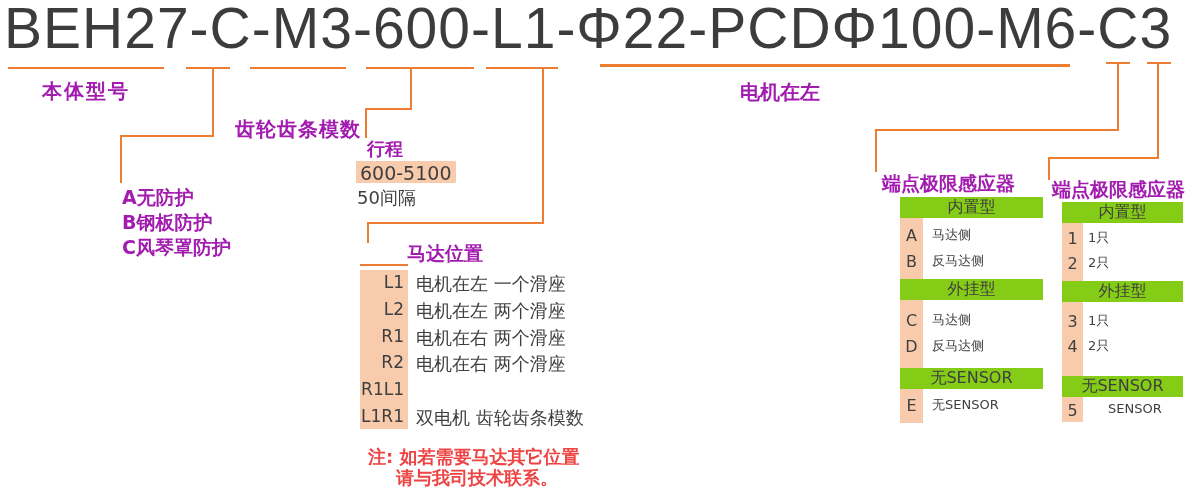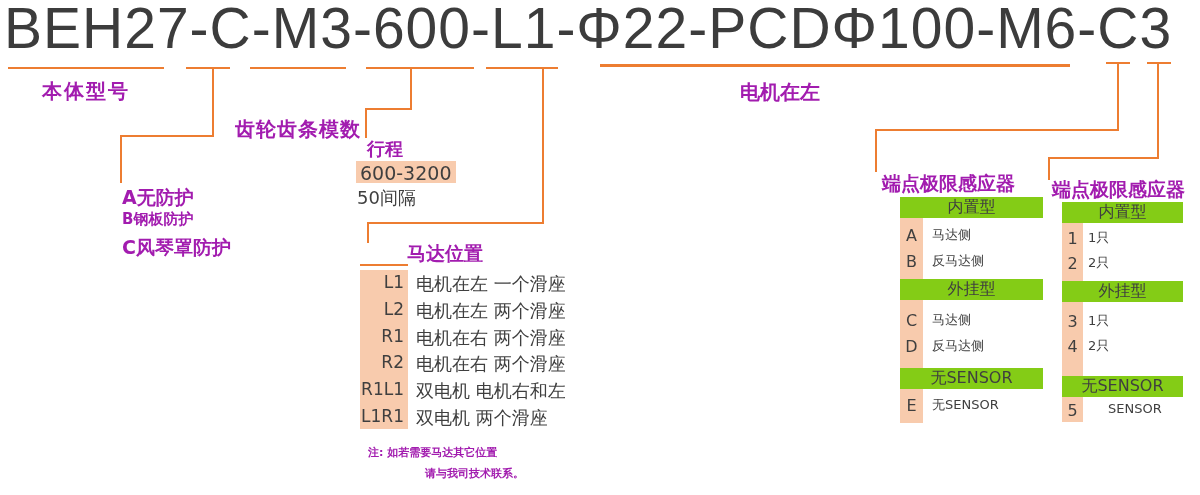--- a/index.html
+++ b/index.html
@@ -6,21 +6,21 @@
   .canvas{position:relative;width:1200px;height:495px;background:#ffffff;
           font-family:"DejaVu Sans",sans-serif;overflow:hidden;}
   .title{position:absolute;left:4px;top:0;font-family:"Liberation Sans",sans-serif;
          font-size:57px;line-height:57px;letter-spacing:1px;color:#3c3c3c;white-space:nowrap;}
   .ln{position:absolute;background:#ED7D31;}
   .olabel{position:absolute;color:#a21caf;font-weight:700;white-space:nowrap;}
   .dark{color:#3F3F3F;}
   .peachbox{position:absolute;background:#F8CBAD;}
   .cell{position:absolute;white-space:nowrap;}
   .code-col{position:absolute;text-align:right;color:#3F3F3F;}
-  .note{position:absolute;color:#a21caf;font-weight:700;font-size:11px;white-space:nowrap;text-align:center;}
+  .note{position:absolute;color:#ef4444;font-weight:700;font-size:18px;white-space:nowrap;text-align:center;}
   .hdr{position:absolute;background:#84cc16;color:#3F3F3F;font-size:16px;
        display:flex;align-items:center;justify-content:center;white-space:nowrap;}
   .srow-code{position:absolute;color:#3F3F3F;font-size:16px;text-align:center;}
   .srow-desc{position:absolute;color:#3F3F3F;font-size:13px;white-space:nowrap;}
 </style>
 </head>
 <body>
 
 <div class="canvas">
 
@@ -53,47 +53,46 @@
 
   <div class="ln" style="left:1157px;top:62px;width:2px;height:97px;"></div>
   <div class="ln" style="left:1048px;top:157px;width:111px;height:2px;"></div>
   <div class="ln" style="left:1048px;top:157px;width:2px;height:23px;"></div>
 
   <div class="olabel" style="left:42px;top:78px;font-size:20px;letter-spacing:2px;">本体型号</div>
   <div class="olabel" style="left:235px;top:78px;font-size:20px;letter-spacing:1px;margin-top:38px;">齿轮齿条模数</div>
   <div class="olabel" style="left:740px;top:79px;font-size:20px;">电机在左</div>
 
   <div class="olabel" style="left:122px;top:185px;font-size:19px;"><span>A</span><span>无防护</span></div>
-  <div class="olabel" style="left:122px;top:210px;font-size:15px;"><span>B</span><span>钢板防护</span></div>
+  <div class="olabel" style="left:122px;top:210px;font-size:19px;"><span>B</span><span>钢板防护</span></div>
   <div class="olabel" style="left:122px;top:235px;font-size:19px;"><span>C</span><span>风琴罩防护</span></div>
 
   <div class="olabel" style="left:367px;top:137px;font-size:18px;">行程</div>
   <div class="peachbox" style="left:356px;top:161px;width:100px;height:22px;"></div>
-  <div class="cell dark" style="left:360px;top:162px;font-size:19px;">600-3200</div>
+  <div class="cell dark" style="left:360px;top:162px;font-size:19px;">600-5100</div>
   <div class="cell dark" style="left:357px;top:186px;font-size:18px;">50间隔</div>
 
   <div class="olabel" style="left:367px;top:241px;font-size:19px;margin-left:40px;">马达位置</div>
   <div class="ln" style="left:360px;top:264px;width:48px;height:2px;"></div>
   <div class="peachbox" style="left:360px;top:270px;width:48px;height:159px;"></div>
 
   <div class="code-col" style="left:360px;top:272px;width:44px;font-size:17px;">L1</div>
   <div class="cell dark" style="left:416px;top:272px;font-size:18px;">电机在左 一个滑座</div>
   <div class="code-col" style="left:360px;top:299px;width:44px;font-size:17px;">L2</div>
   <div class="cell dark" style="left:416px;top:299px;font-size:18px;">电机在左 两个滑座</div>
   <div class="code-col" style="left:360px;top:326px;width:44px;font-size:17px;">R1</div>
   <div class="cell dark" style="left:416px;top:326px;font-size:18px;">电机在右 两个滑座</div>
   <div class="code-col" style="left:360px;top:352px;width:44px;font-size:17px;">R2</div>
   <div class="cell dark" style="left:416px;top:352px;font-size:18px;">电机在右 两个滑座</div>
   <div class="code-col" style="left:360px;top:379px;width:44px;font-size:17px;">R1L1</div>
-  <div class="cell dark" style="left:416px;top:379px;font-size:18px;">双电机 电机右和左</div>
   <div class="code-col" style="left:360px;top:406px;width:44px;font-size:17px;">L1R1</div>
-  <div class="cell dark" style="left:416px;top:406px;font-size:18px;">双电机 两个滑座</div>
+  <div class="cell dark" style="left:416px;top:406px;font-size:18px;">双电机 齿轮齿条模数</div>
 
   <div class="note" style="left:368px;top:445px;">注: 如若需要马达其它位置</div>
-  <div class="note" style="left:396px;top:466px;margin-left:29px;">请与我司技术联系。</div>
+  <div class="note" style="left:396px;top:466px;">请与我司技术联系。</div>
 
   <div class="olabel" style="left:882px;top:171px;font-size:19px;">端点极限感应器</div>
   <div class="peachbox" style="left:900px;top:197px;width:23px;height:226px;"></div>
   <div class="hdr" style="left:900px;top:197px;width:143px;height:21px;">内置型</div>
   <div class="srow-code" style="left:900px;top:226px;width:23px;">A</div>
   <div class="srow-desc" style="left:932px;top:226px;">马达侧</div>
   <div class="srow-code" style="left:900px;top:252px;width:23px;">B</div>
   <div class="srow-desc" style="left:932px;top:252px;">反马达侧</div>
   <div class="hdr" style="left:900px;top:279px;width:143px;height:21px;">外挂型</div>
   <div class="srow-code" style="left:900px;top:311px;width:23px;">C</div>

